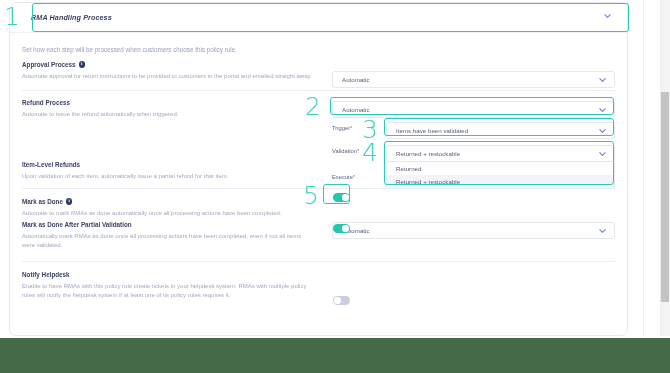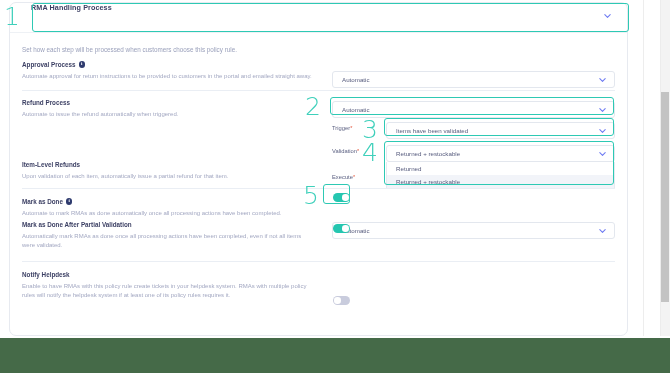--- a/index.html
+++ b/index.html
@@ -30,22 +30,24 @@
   }
 
   
   .acc-header {
     position: absolute;
     left: 0px;
     top: 0px;
     width: 617px;
     height: 30px;
     display: flex;
+    align-items: center;
     box-sizing: border-box;
     border-bottom: 1px solid #eef1f5;
+    font-style: italic;
   }
   .acc-title {
     margin-left: 21px;
     font-size: 7.2px;
     font-weight: bold;
     color: #3b3f63;
     letter-spacing: .1px;
   }
   .acc-chev {
     position: absolute;

